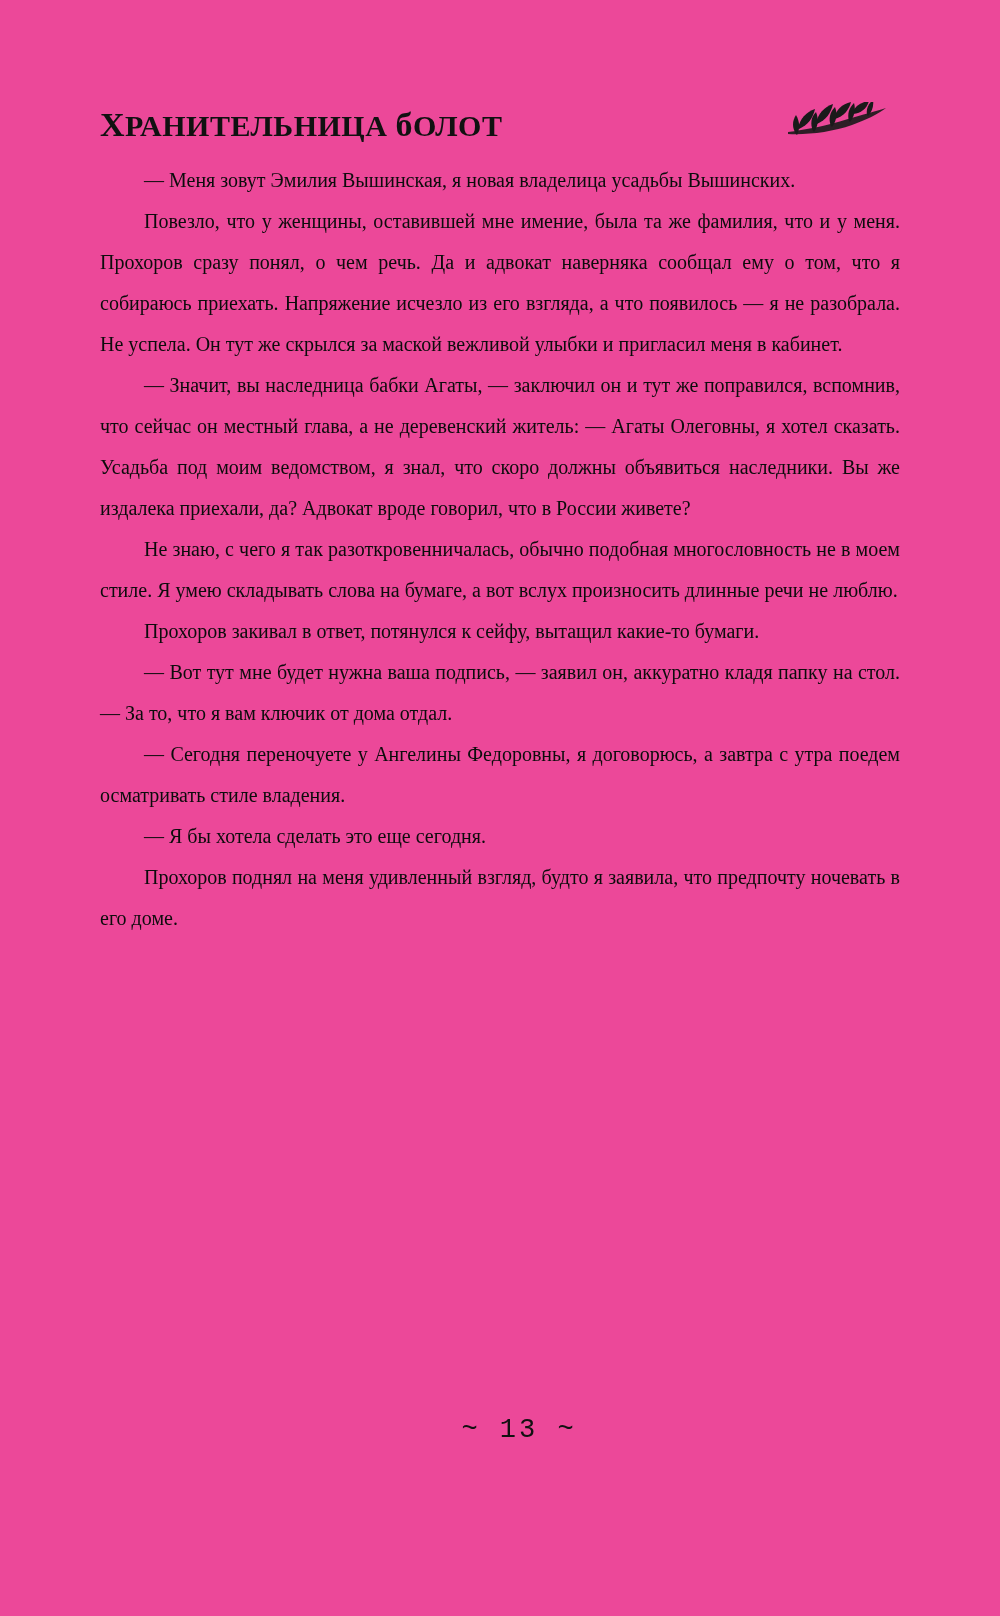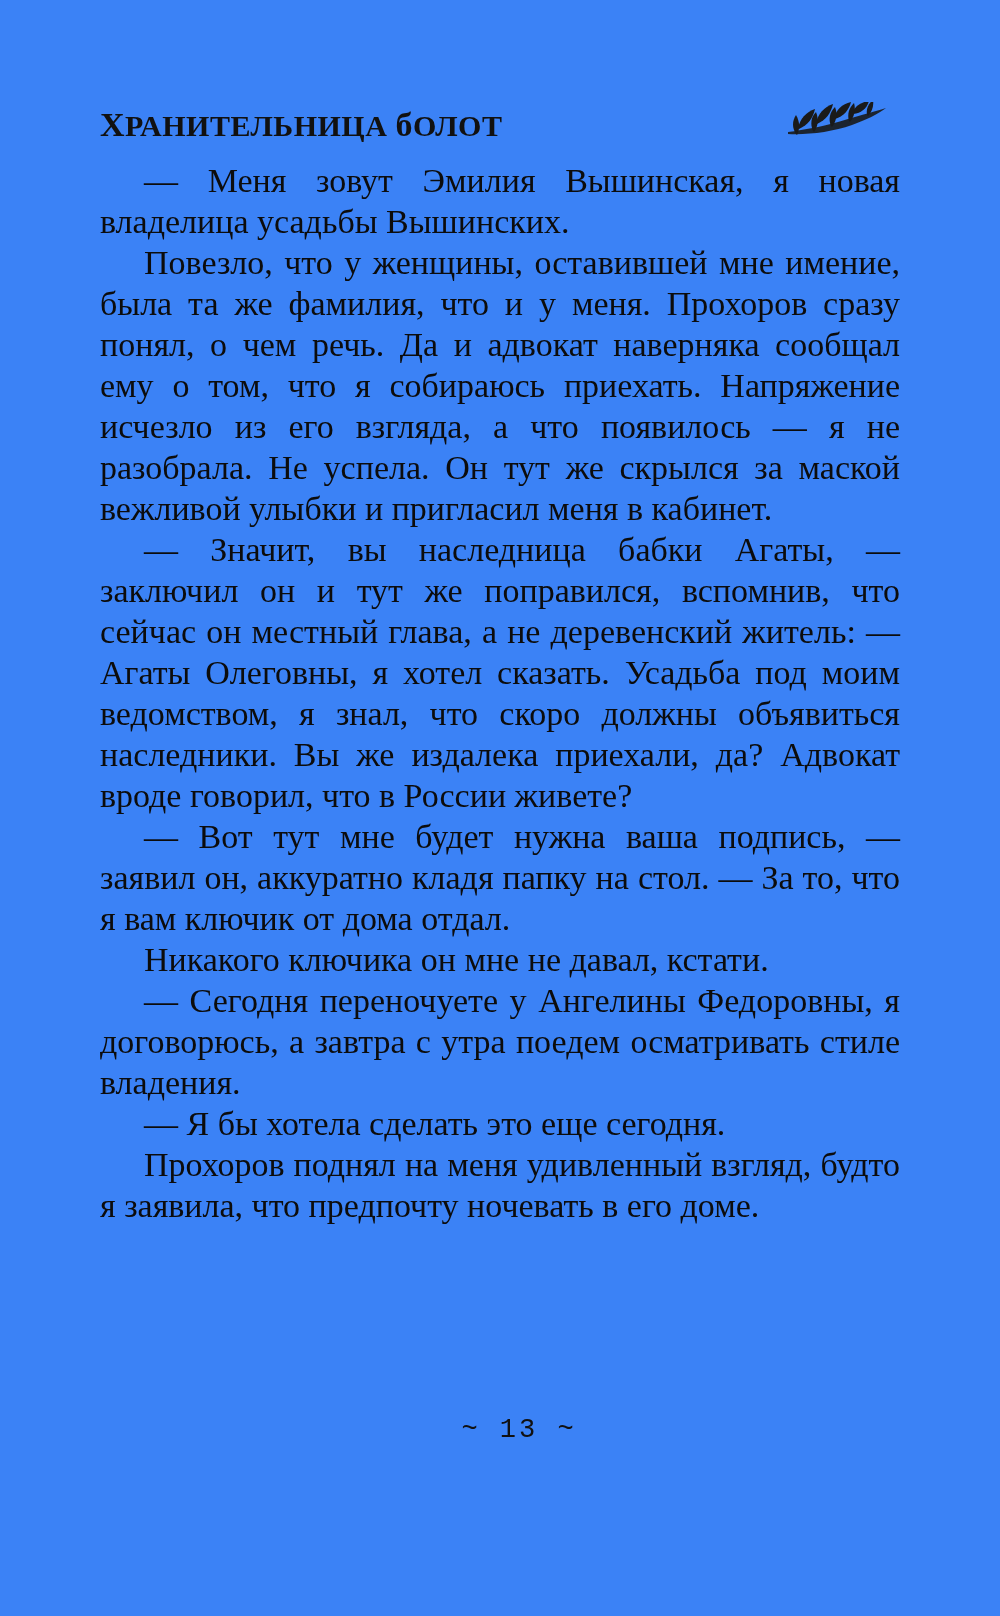--- a/index.html
+++ b/index.html
@@ -14,21 +14,21 @@
     color: #000000;
     position: relative;
     overflow: hidden;
   }
   .page {
     position: absolute;
     left: 0;
     top: 0;
     width: 1000px;
     height: 1616px;
-    background: #3b82f6;
+    background: #ec4899;
   }
   .page-header {
     position: absolute;
     left: 100px;
     top: 95px;
     width: 800px;
     height: 60px;
     display: flex;
     align-items: center;
     justify-content: space-between;
@@ -49,21 +49,21 @@
     height: 46px;
     margin-right: 8px;
     flex: 0 0 auto;
   }
   .body-text {
     position: absolute;
     left: 100px;
     top: 160px;
     width: 800px;
     font-family: "Liberation Serif", serif;
-    font-size: 34px;
+    font-size: 20px;
     line-height: 41px;
     color: #0c0c0c;
     text-align: justify;
     text-justify: inter-word;
   }
   .body-text p {
     margin: 0;
     text-indent: 44px;
     hyphens: manual;
   }
@@ -102,22 +102,23 @@
           <path d="M85 13 C84 7, 86 2, 91 -2 C92 4, 90 10, 86 14 Z"></path>
         </g>
       </svg>
     </span>
   </div>
 
   <div class="body-text">
     <p>— Меня зовут Эмилия Вышинская, я новая владелица усадьбы Вышинских.</p>
     <p>Повезло, что у женщины, оставившей мне имение, была та же фамилия, что и у меня. Прохоров сразу понял, о чем речь. Да и адвокат наверняка сообщал ему о том, что я собираюсь приехать. Напряжение исчезло из его взгляда, а что появилось — я не разобрала. Не успела. Он тут же скрылся за маской вежливой улыбки и пригласил меня в кабинет.</p>
     <p>— Значит, вы наследница бабки Агаты, — заключил он и тут же поправился, вспомнив, что сейчас он местный глава, а не деревенский житель: — Агаты Олеговны, я хотел сказать. Усадьба под моим ведомством, я знал, что скоро должны объявиться наследники. Вы же издалека приехали, да? Адвокат вроде говорил, что в России живете?</p>
+    <p>Не знаю, с чего я так разоткровенничалась, обычно подобная многословность не в моем стиле. Я умею складывать слова на бумаге, а вот вслух произносить длинные речи не люблю.</p>
+    <p>Прохоров закивал в ответ, потянулся к сейфу, вытащил какие-то бумаги.</p>
     <p>— Вот тут мне будет нужна ваша подпись, — заявил он, аккуратно кладя папку на стол. — За то, что я вам ключик от дома отдал.</p>
-    <p>Никакого ключика он мне не давал, кстати.</p>
     <p>— Сегодня переночуете у Ангелины Федоровны, я договорюсь, а завтра с утра поедем осматривать стиле владения.</p>
     <p>— Я бы хотела сделать это еще сегодня.</p>
     <p>Прохоров поднял на меня удивленный взгляд, будто я заявила, что предпочту ночевать в его доме.</p>
   </div>
 
   <div class="page-number">~ 13 ~</div>
 
 </div>
 
 </body></html>

